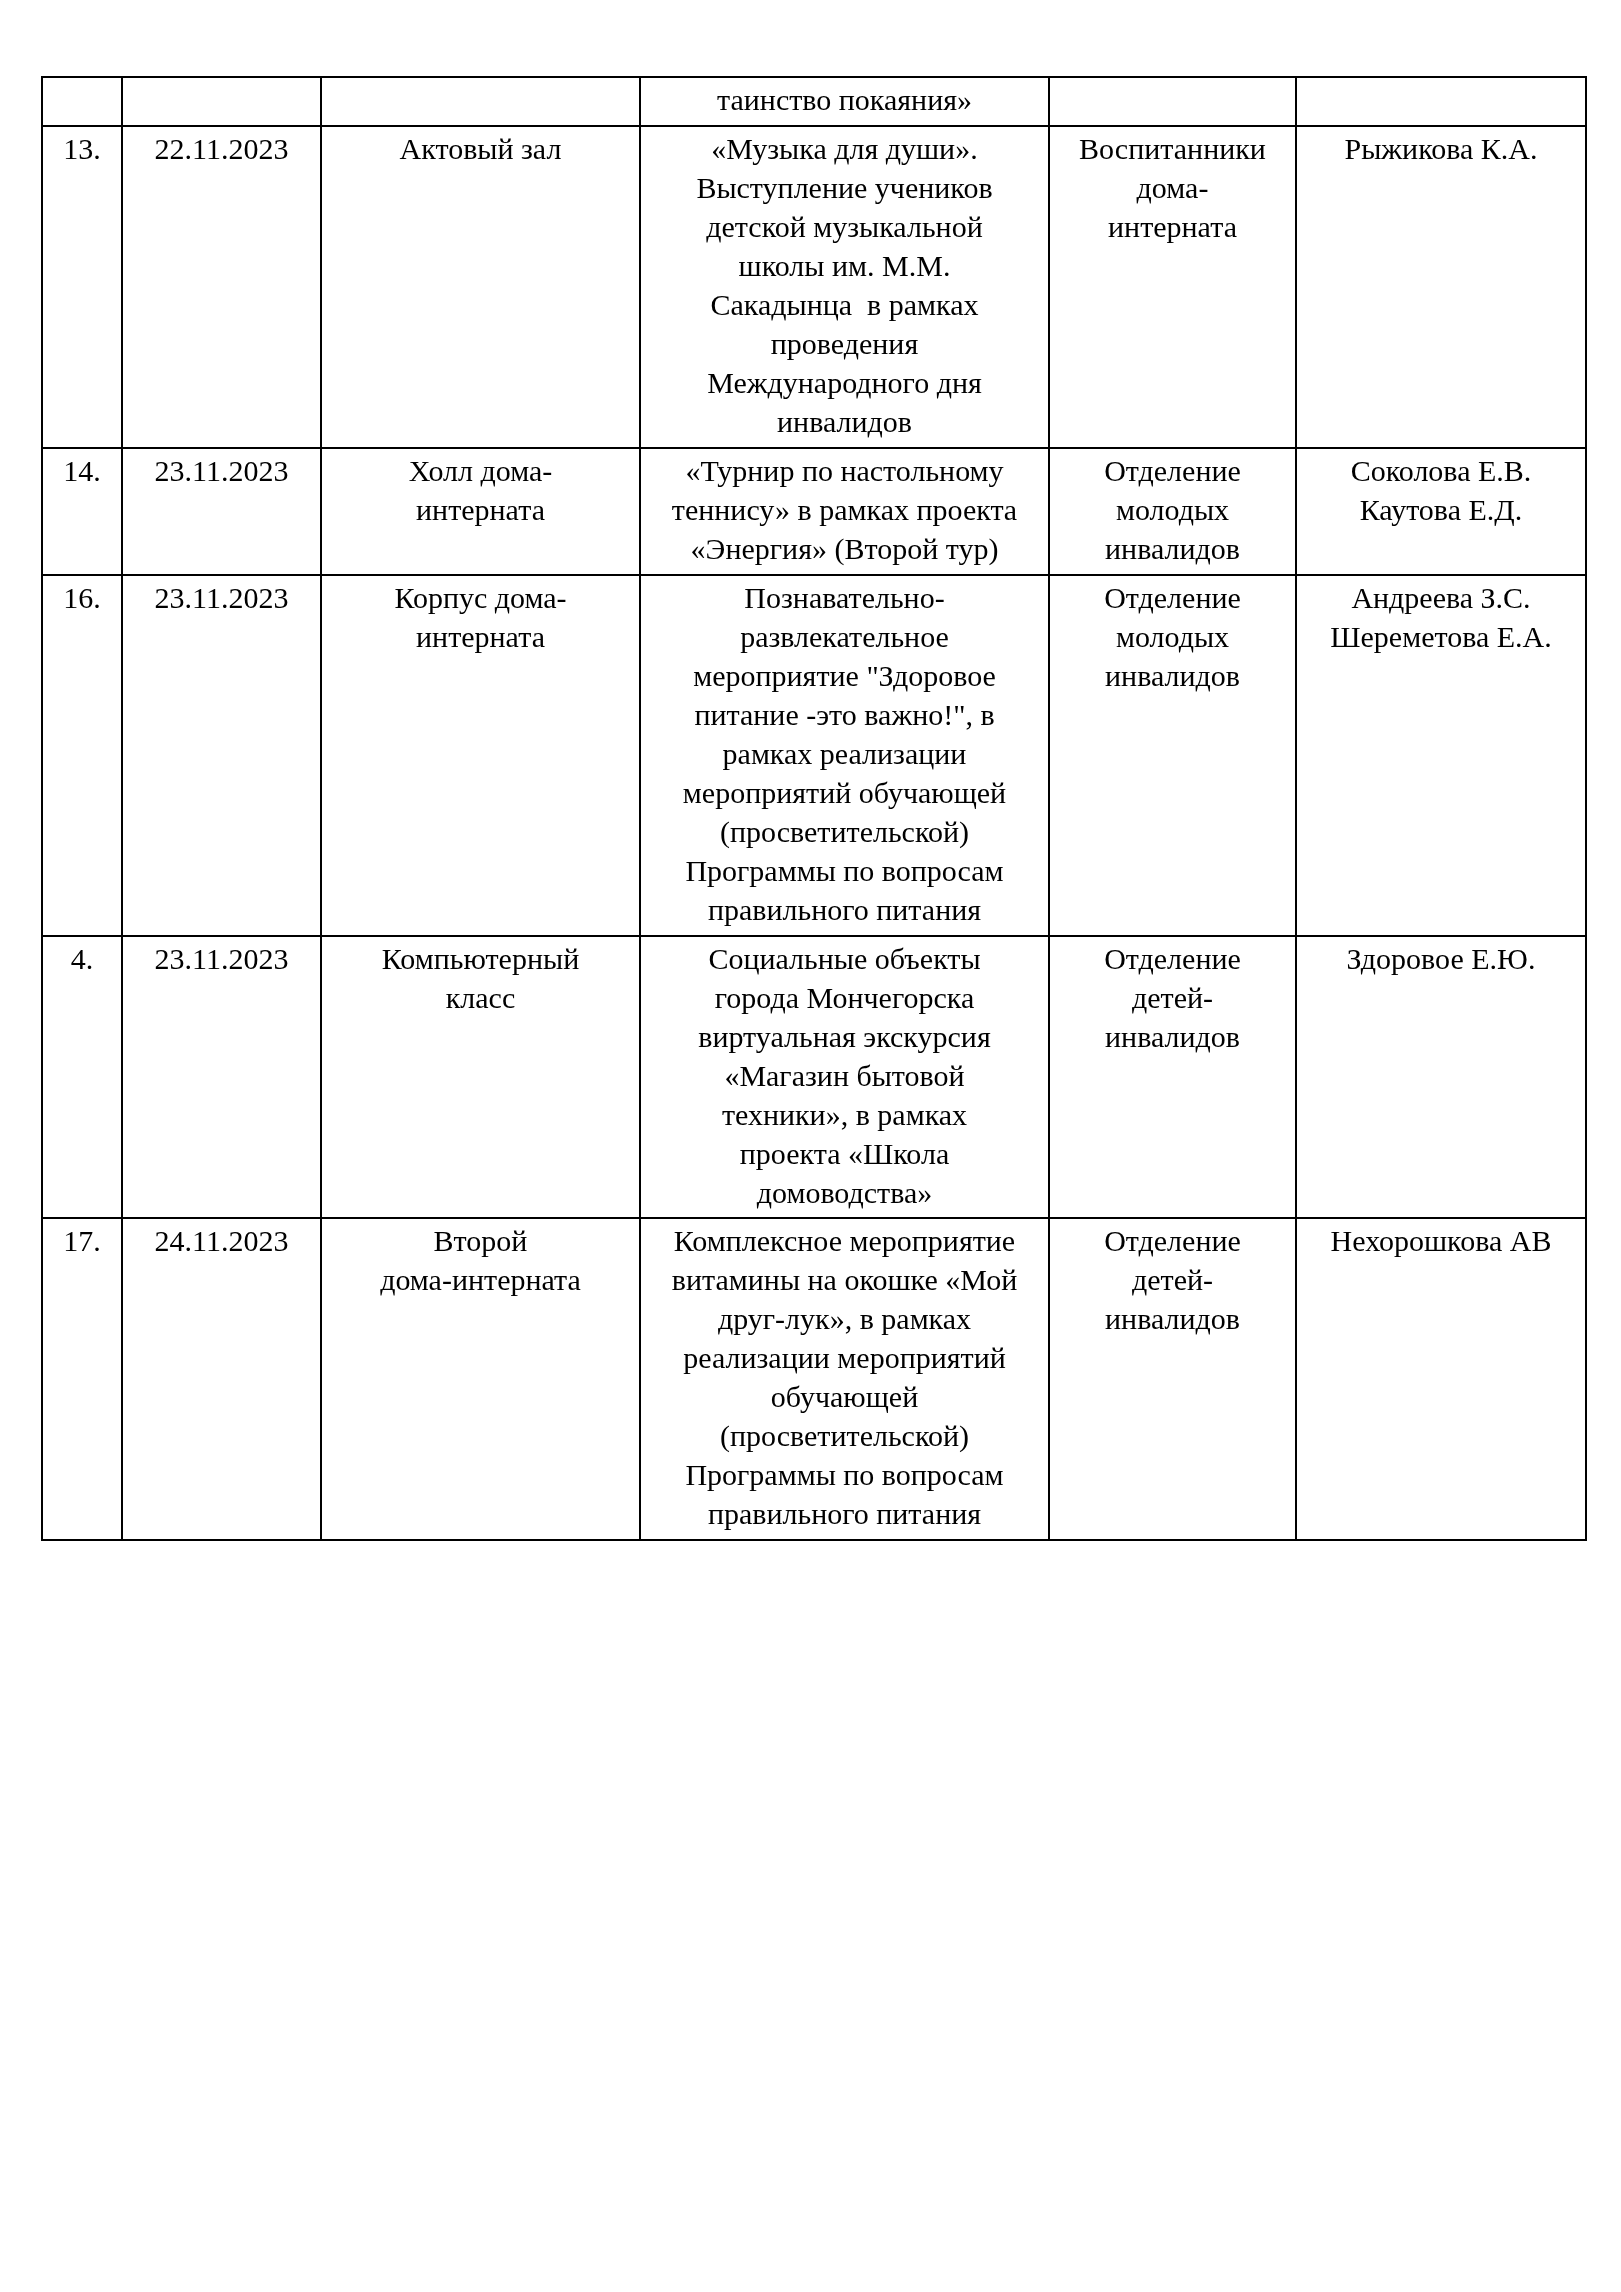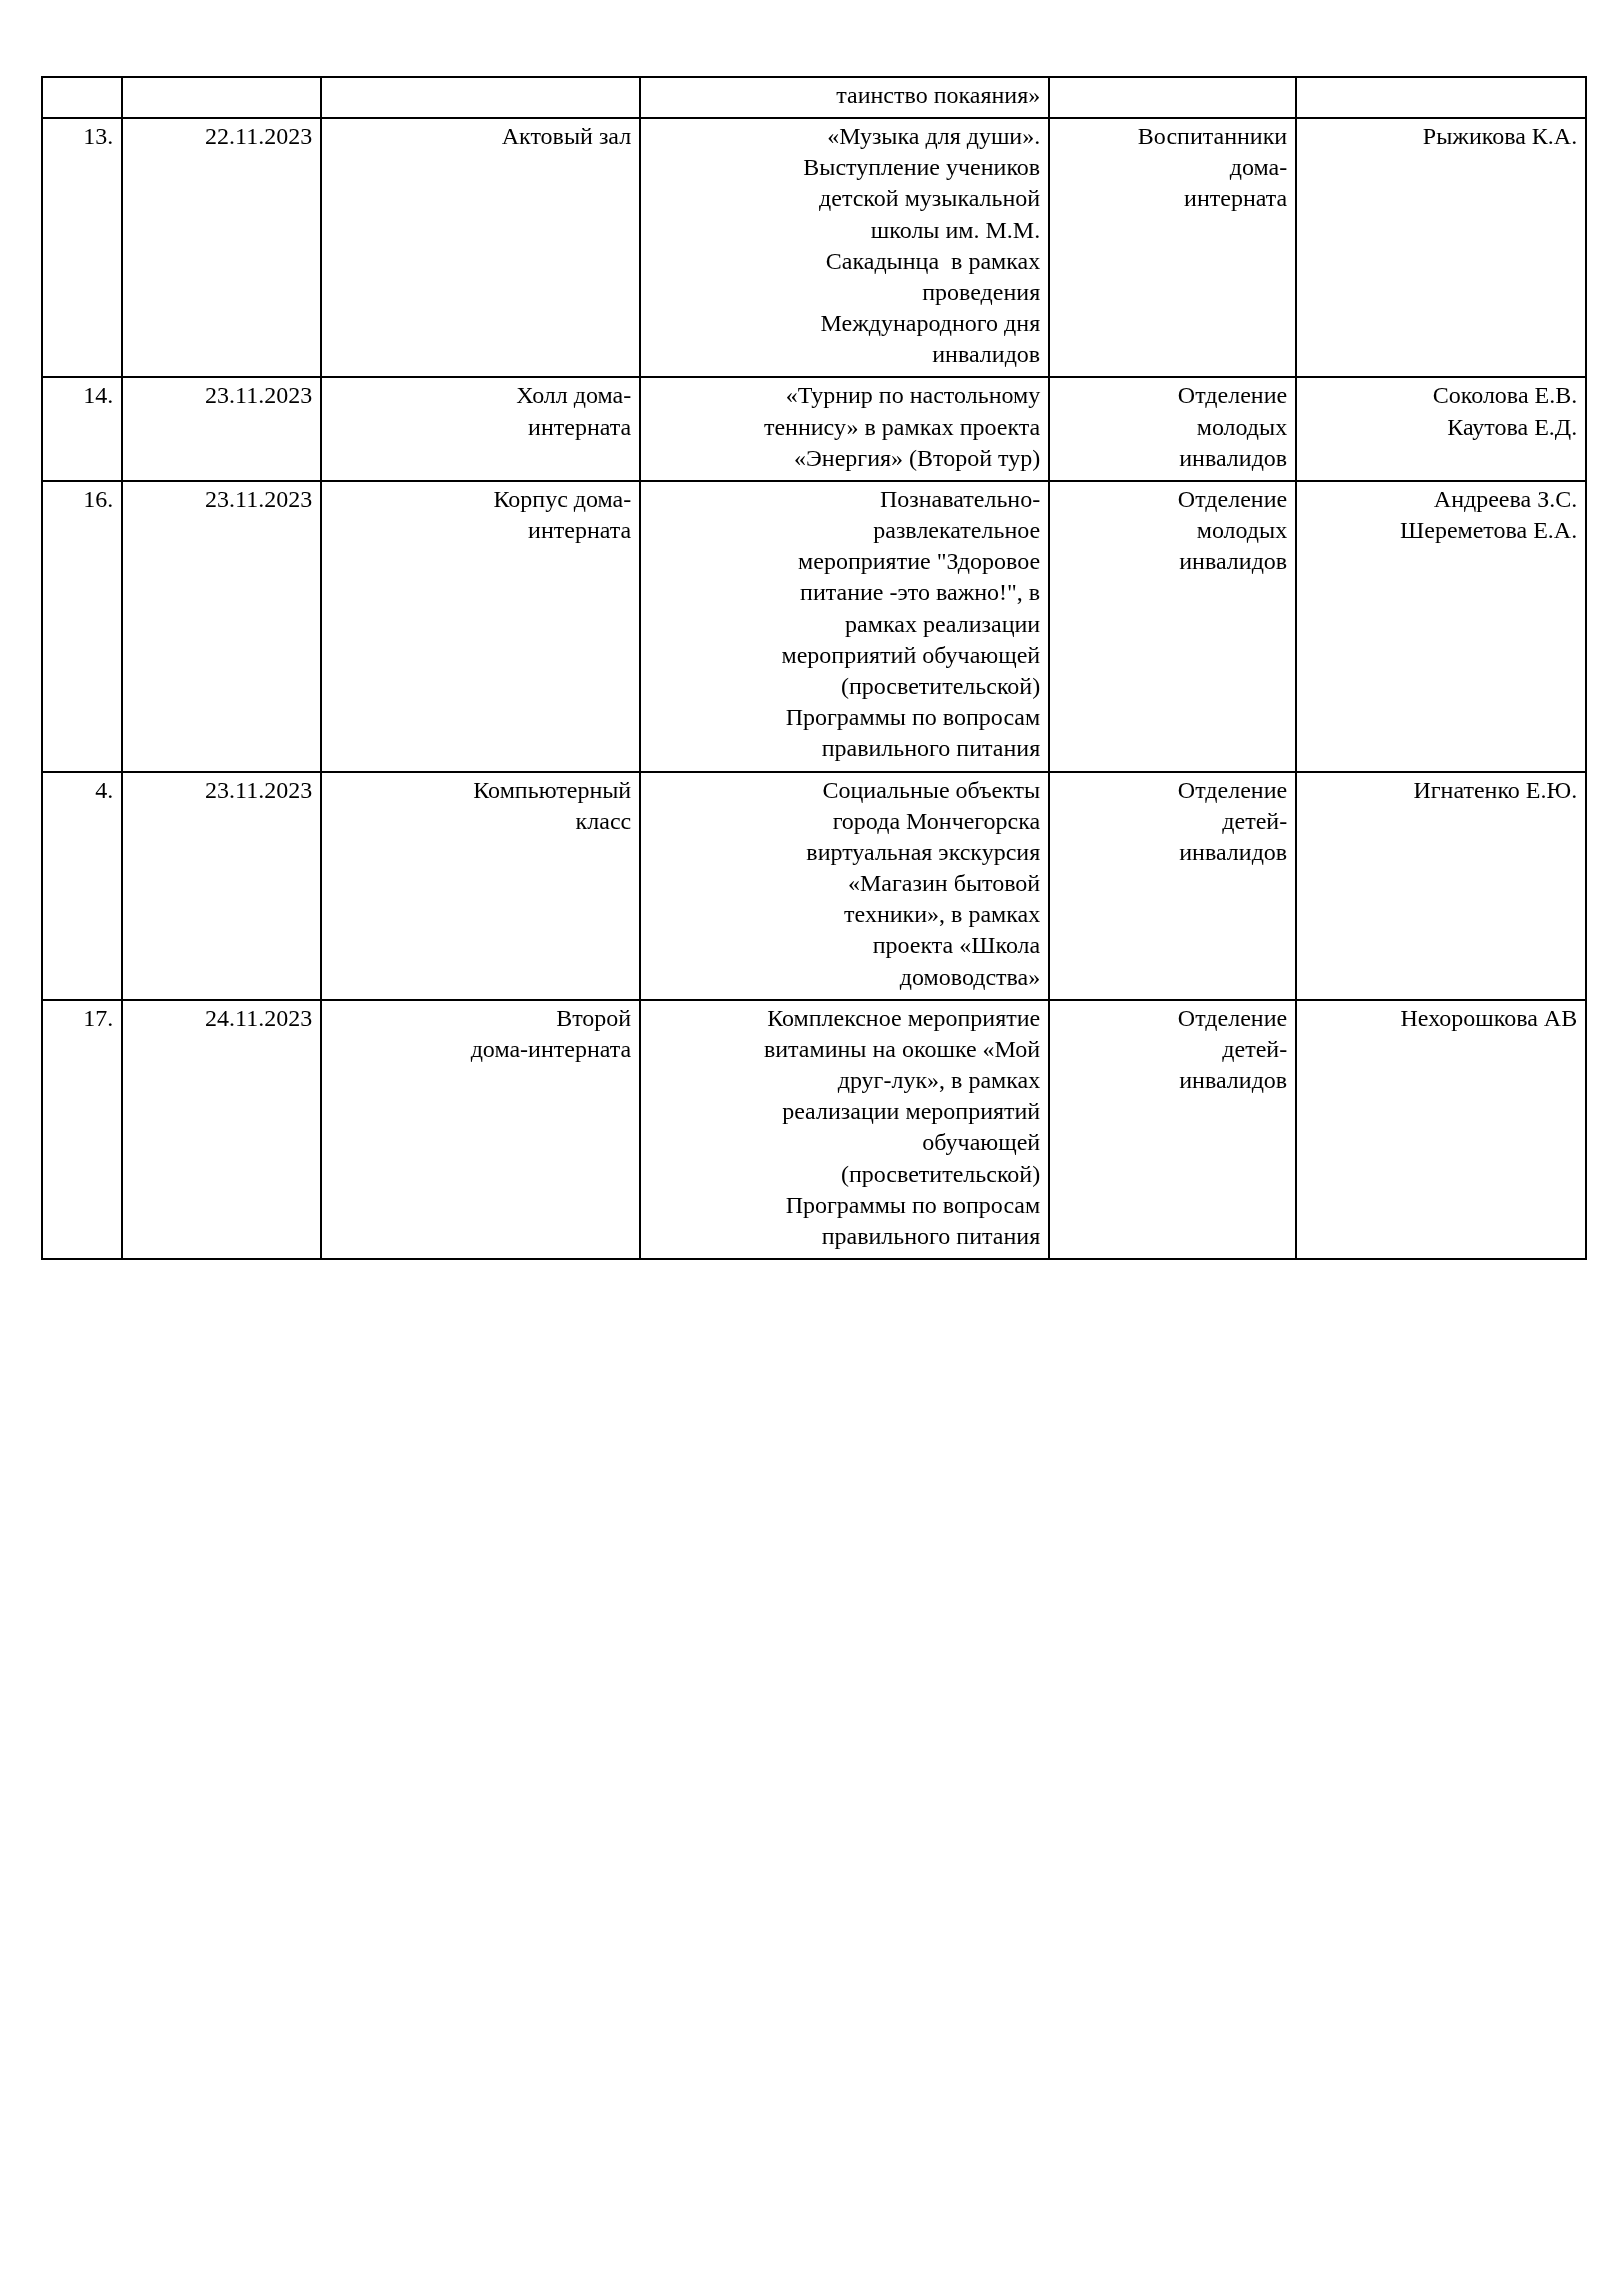--- a/index.html
+++ b/index.html
@@ -27,22 +27,22 @@
     position: absolute;
     left: 41px;
     top: 76px;
     width: 1544px;
     border-collapse: collapse;
     table-layout: fixed;
   }
   table.schedule td {
     border: 2px solid #000000;
     vertical-align: top;
-    text-align: right;
-    font-size: 24px;
+    text-align: center;
+    font-size: 30px;
     line-height: 1.3;
     padding: 2px 7.8px 5.9px 7.8px;
     white-space: pre-wrap;
     word-wrap: break-word;
     font-weight: normal;
   }
   col.col-num        { width: 80px;  }
   col.col-date       { width: 199px; }
   col.col-location   { width: 319px; }
   col.col-event      { width: 409px; }
@@ -130,21 +130,21 @@
           <td>Социальные объекты
 города Мончегорска
 виртуальная экскурсия
 «Магазин бытовой
 техники», в рамках
 проекта «Школа
 домоводства»</td>
           <td>Отделение
 детей-
 инвалидов</td>
-          <td>Игнатенко Е.Ю.</td>
+          <td>Здоровое Е.Ю.</td>
         </tr>
         <tr>
           <td>17.</td>
           <td>24.11.2023</td>
           <td>Второй
 дома-интерната</td>
           <td>Комплексное мероприятие
 витамины на окошке «Мой
 друг-лук», в рамках
 реализации мероприятий

